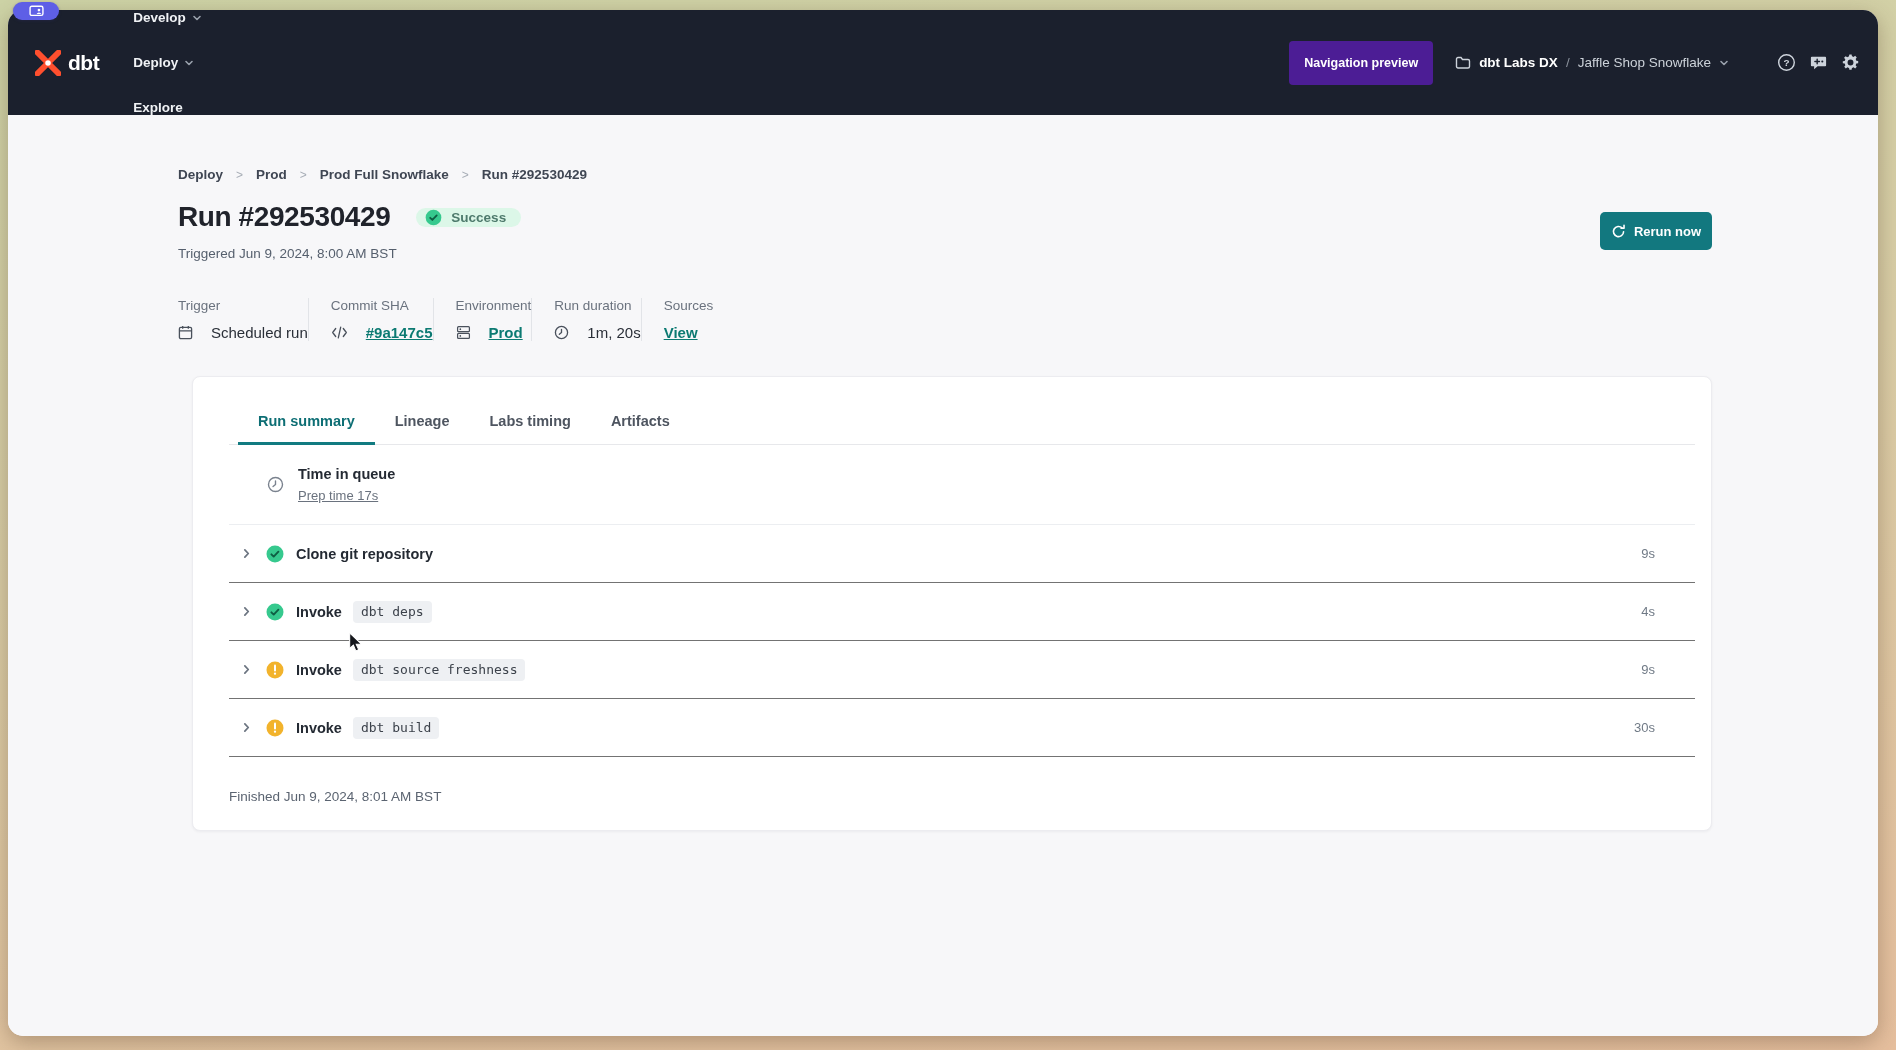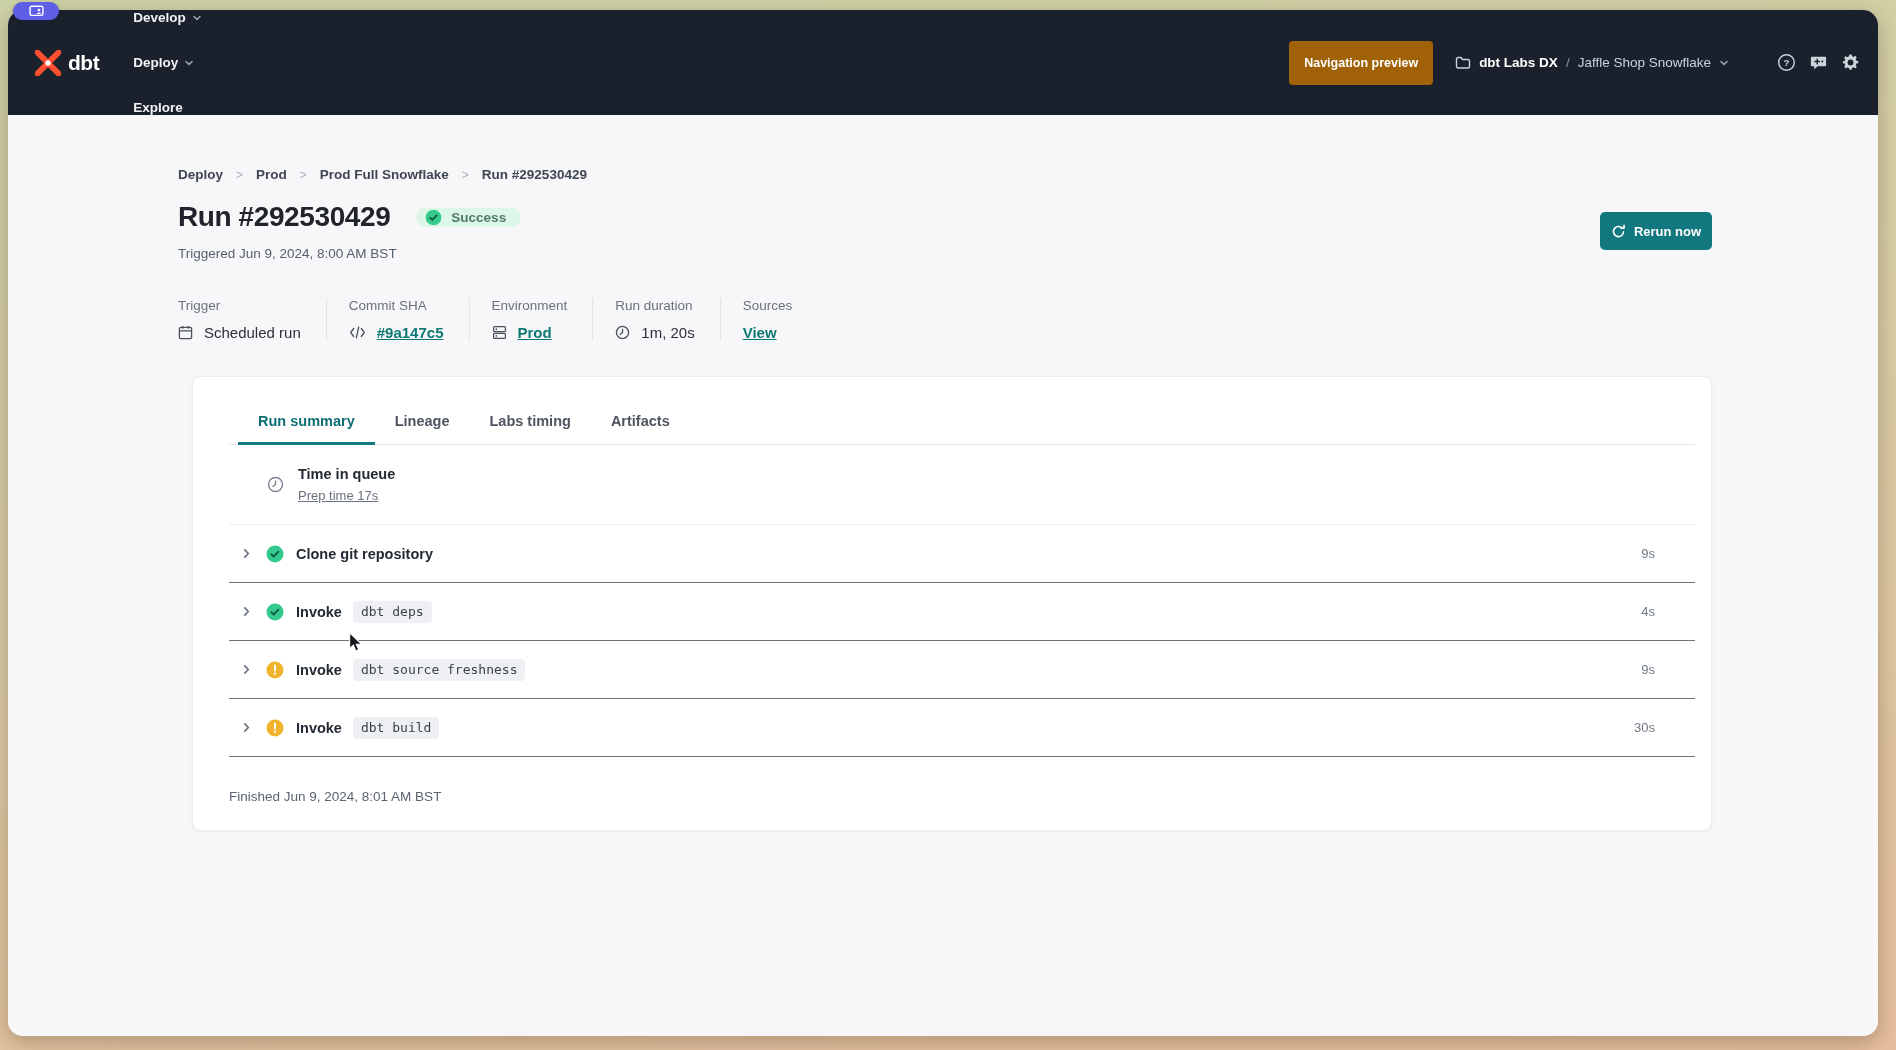--- a/index.html
+++ b/index.html
@@ -18,21 +18,21 @@
     box-shadow:0 6px 22px rgba(90,66,44,.38);}
   
   .topbar{flex:0 0 47px;background:#1b202d;display:flex;align-items:center;
     padding:0 18px 0 27px;color:#e7eaee;}
   .logo{display:flex;align-items:center;cursor:pointer;}
   .logo-text{font-size:21px;font-weight:800;color:#fff;margin-left:7px;letter-spacing:-.5px;}
   .nav-menus{display:flex;margin-left:34px;gap:30px;flex-direction:column;}
   .nav-item{display:flex;align-items:center;gap:6px;font-size:13.5px;font-weight:700;color:#f0f2f5;cursor:pointer;}
   .nav-item .chev{color:#9aa1ac;display:flex;}
   .topbar-right{margin-left:auto;display:flex;align-items:center;}
-  .nav-preview-btn{background:#a16207;color:#fff;font-size:12.5px;font-weight:700;height:44px;
+  .nav-preview-btn{background:#4c1d95;color:#fff;font-size:12.5px;font-weight:700;height:44px;
     padding:0 15px;border-radius:4px;border:none;cursor:pointer;font-family:inherit;}
   .account-crumb{display:flex;align-items:center;gap:8px;font-size:13.5px;margin:0 48px 0 22px;cursor:pointer;}
   .account-name{font-weight:700;color:#fff;}
   .crumb-sep{color:#8a919c;}
   .project-name{color:#ccd2d9;}
   .topbar-icons{display:flex;align-items:center;gap:13px;color:#cdd3db;}
   .icon-btn{display:flex;align-items:center;cursor:pointer;background:none;border:none;color:inherit;padding:0;}
   
   .page{flex:1;position:relative;background:#f7f7f9;}
   .breadcrumb{position:absolute;left:170px;top:52px;display:flex;align-items:center;gap:13px;
@@ -42,24 +42,24 @@
   .header-row{position:absolute;left:170px;top:86px;display:flex;align-items:center;gap:26px;}
   .page-title{margin:0;font-size:28px;font-weight:700;color:#20232b;letter-spacing:-.4px;}
   .status-badge{display:flex;align-items:center;gap:9px;background:#dcf7e8;border-radius:16px;
     height:19px;padding:0 15px 0 9px;font-size:13.5px;font-weight:600;color:#4e7a6c;}
   .rerun-btn{position:absolute;left:1592px;top:97px;width:112px;height:38px;background:#12787f;
     color:#fff;border:none;border-radius:5px;font-size:13px;font-weight:700;font-family:inherit;
     display:flex;align-items:center;justify-content:center;gap:8px;cursor:pointer;}
   .triggered{position:absolute;left:170px;top:131px;font-size:13.5px;color:#555f6d;}
   
   .meta-row{position:absolute;left:170px;top:183px;display:flex;}
-  .meta-col{padding-right:25px;margin-right:22px;border-right:1px solid #e2e4e8;}
+  .meta-col{margin-right:22px;border-right:1px solid #e2e4e8;}
   .meta-col:last-child{border-right:none;}
   .meta-label{font-size:13.5px;color:#6a727e;margin-bottom:11px;}
-  .meta-value{display:flex;align-items:center;gap:11px;font-size:15px;color:#2a2f38;font-weight:500;}
+  .meta-value{display:flex;align-items:center;gap:18px;font-size:15px;color:#2a2f38;font-weight:500;}
   .meta-value .mi{color:#4a515c;display:flex;}
   .link{color:#0c7a72;text-decoration:underline;font-weight:600;cursor:pointer;}
   
   .card{position:absolute;left:184px;top:261px;width:1520px;box-sizing:border-box;
     background:#fff;border:1px solid #ececf0;border-radius:8px;
     box-shadow:0 1px 3px rgba(20,20,40,.05);padding:0 16px 26px 36px;}
   .tabs-wrap{margin-top:36px;border-bottom:1px solid #e7e8eb;}
   .tabs{display:flex;margin-left:9px;}
   .tab{padding:0 20px 13px;font-size:14.5px;font-weight:600;color:#4e5560;cursor:pointer;
     border-bottom:3px solid transparent;margin-bottom:-1px;}

